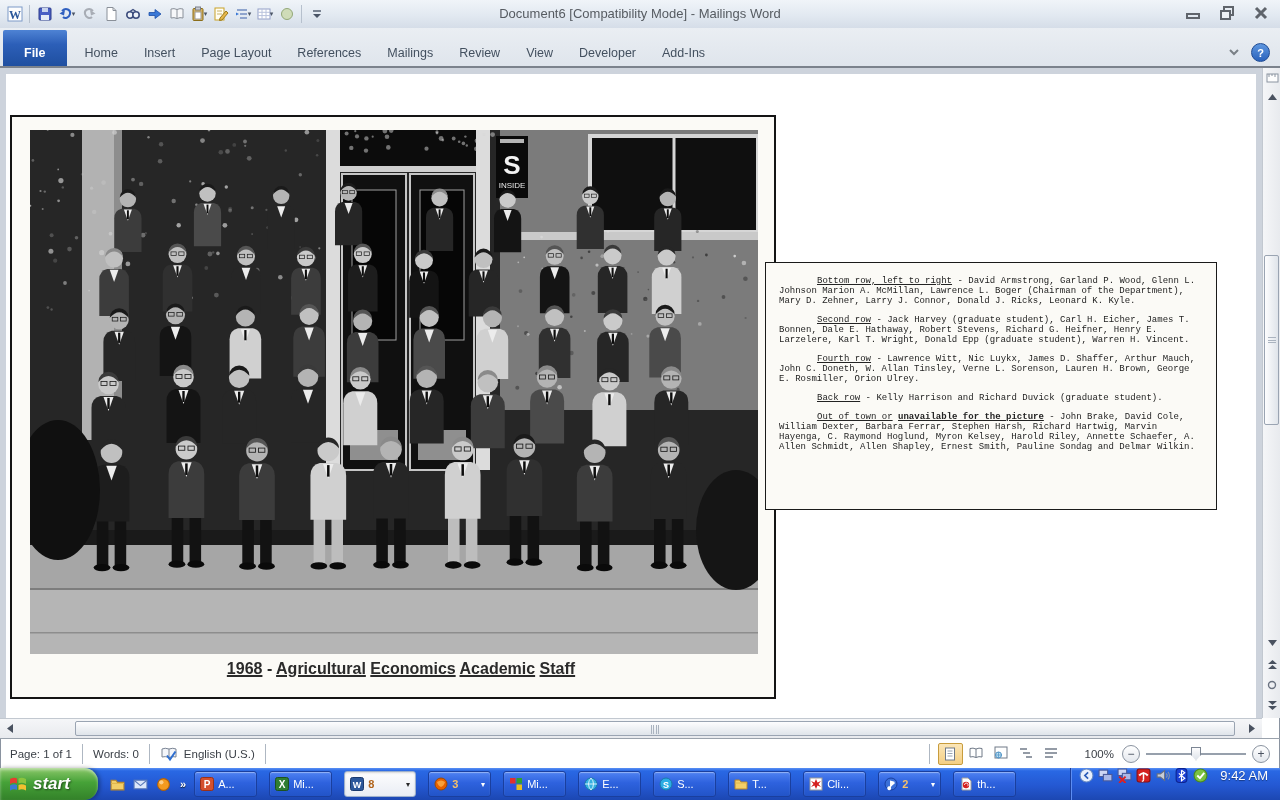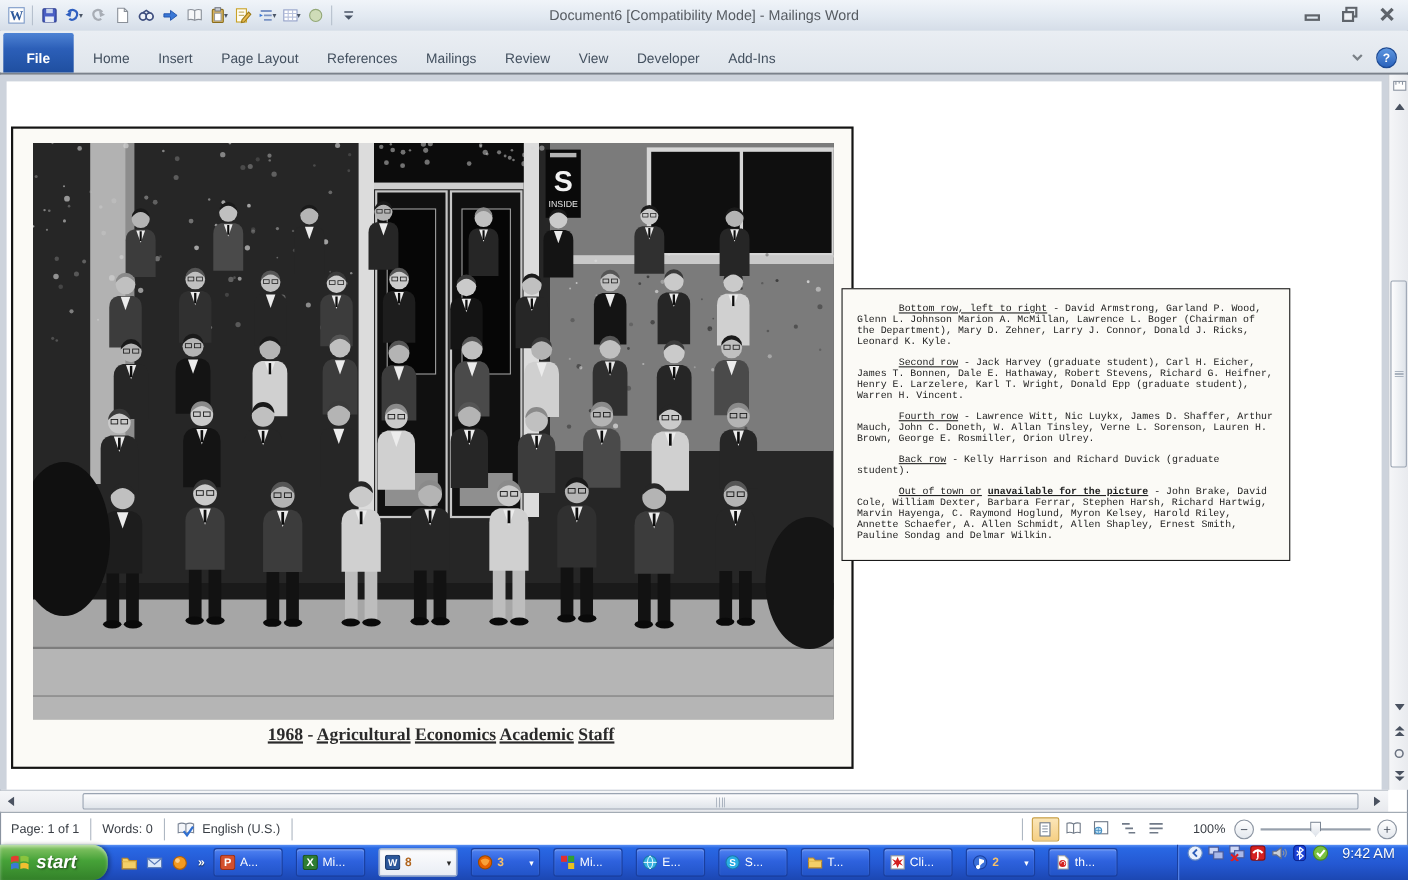--- a/index.html
+++ b/index.html
@@ -30,24 +30,24 @@
   .help-btn{width:17px;height:17px;border-radius:50%;background:linear-gradient(#5e97e0,#2a62bc);
     color:#fff;font-size:11px;font-weight:bold;display:flex;align-items:center;justify-content:center;
     border:1px solid #1d4a94}
   
   .docarea{position:absolute;left:0;top:68px;width:1262px;height:650px;background:#cdd3dc}
   .page{position:absolute;left:6px;top:6px;width:1250px;height:644px;background:#fff}
   .photo-frame{position:absolute;left:4px;top:41px;width:766px;height:584px;
     box-sizing:border-box;border:2px solid #141414;background:#fbfaf6}
   .photo-frame svg.scene{position:absolute;left:18px;top:13px}
   .photo-caption{position:absolute;left:16px;right:0;top:543px;text-align:center;
-    font-family:Liberation Serif, serif;font-size:16px;font-weight:bold;color:#2a2a2a;
+    font-family:Liberation Sans, sans-serif;font-size:16px;font-weight:bold;color:#2a2a2a;
     letter-spacing:0px}
   .photo-caption u{text-decoration-thickness:1.5px}
-  .namebox{position:absolute;left:759px;top:188px;width:408px;height:248px;box-sizing:border-box;
+  .namebox{position:absolute;left:759px;top:188px;width:452px;height:248px;box-sizing:border-box;
     border:1px solid #1a1a1a;background:#fbfaf6;padding:13px 13px;overflow:hidden;
     font-family:"Liberation Mono",monospace;font-size:9px;line-height:10px;color:#232323}
   .tb-para{margin:0 0 9px 0;text-indent:38px}
   .tb-para .lead{text-decoration:underline}
   
   .vscroll{position:absolute;right:0;top:68px;width:18px;height:650px;
     background:linear-gradient(90deg,#f5f6f8,#e8eaee);border-left:1px solid #c2c8d0;box-sizing:border-box}
   .sbtn{position:absolute;left:1px;width:16px;height:17px;display:flex;align-items:center;justify-content:center}
   .vthumb{position:absolute;left:1px;top:187px;width:15px;height:170px;border:1px solid #9aa4b2;
     border-radius:2px;background:linear-gradient(90deg,#fdfdfe,#dfe4ea);box-sizing:border-box}

